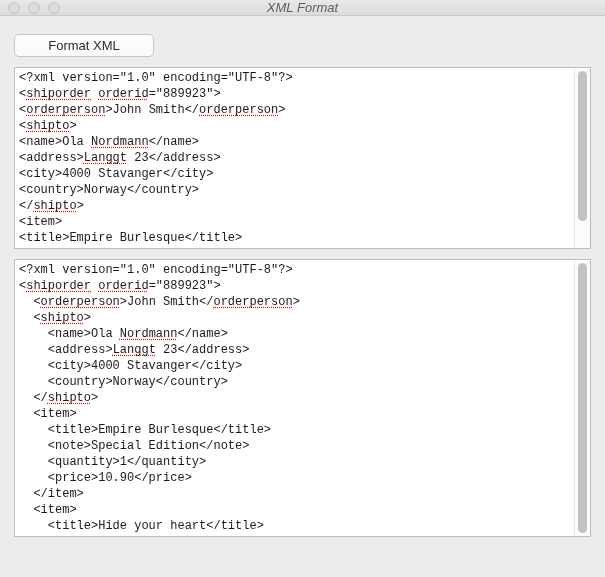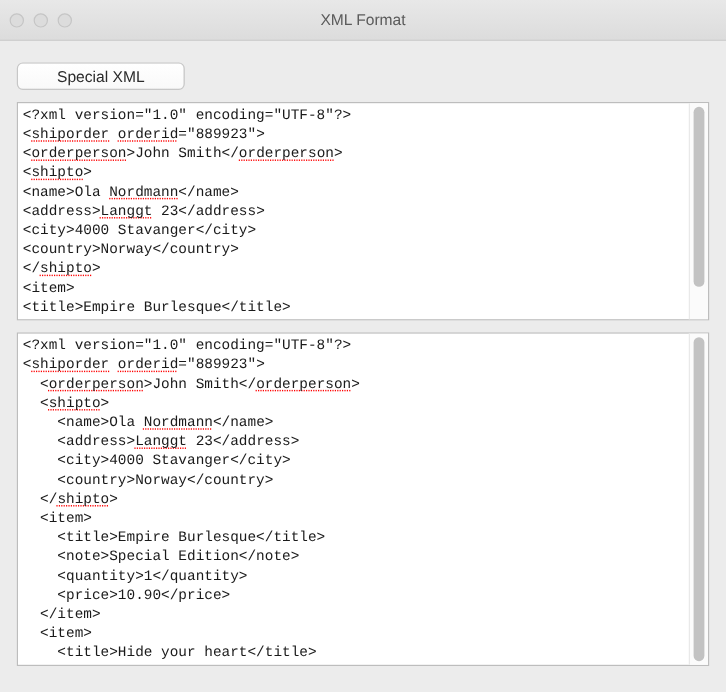--- a/index.html
+++ b/index.html
@@ -8,26 +8,27 @@
       padding: 0;
     }
     body {
       font-family: -apple-system, BlinkMacSystemFont, "Helvetica Neue", sans-serif;
       background: #ececec;
       width: 605px;
       height: 577px;
       overflow: hidden;
     }
     .titlebar {
-      height: 34px;
+      height: 16px;
       background: linear-gradient(#e8e8e8, #dcdcdc);
       border-bottom: 1px solid #c9c9c9;
       display: flex;
       align-items: center;
       position: relative;
+      font-style: italic;
     }
     .traffic-lights {
       display: flex;
       gap: 8px;
       margin-left: 8px;
     }
     .traffic-light {
       width: 12px;
       height: 12px;
       border-radius: 50%;
@@ -111,21 +112,21 @@
 <div class="titlebar">
   <div class="traffic-lights">
     <div class="traffic-light"></div>
     <div class="traffic-light"></div>
     <div class="traffic-light"></div>
   </div>
   <div class="window-title">XML Format</div>
 </div>
 
 <div class="toolbar-area">
-  <button class="format-button">Special XML</button>
+  <button class="format-button">Format XML</button>
 </div>
 
 <div class="panes">
   <div class="text-pane text-pane-top">
     <div class="text-content" id="pane-top">&lt;?xml version="1.0" encoding="UTF-8"?&gt;
 &lt;<span class="sp">shiporder</span> <span class="sp">orderid</span>="889923"&gt;
 &lt;<span class="sp">orderperson</span>&gt;John Smith&lt;/<span class="sp">orderperson</span>&gt;
 &lt;<span class="sp">shipto</span>&gt;
 &lt;name&gt;Ola <span class="sp">Nordmann</span>&lt;/name&gt;
 &lt;address&gt;<span class="sp">Langgt</span> 23&lt;/address&gt;

